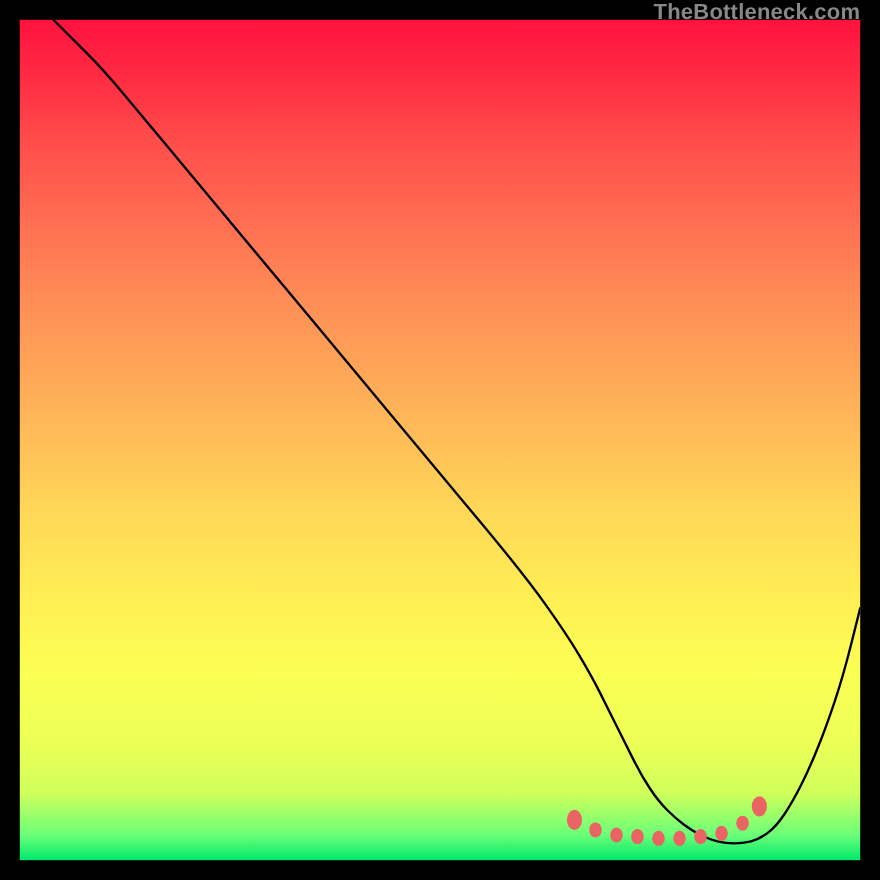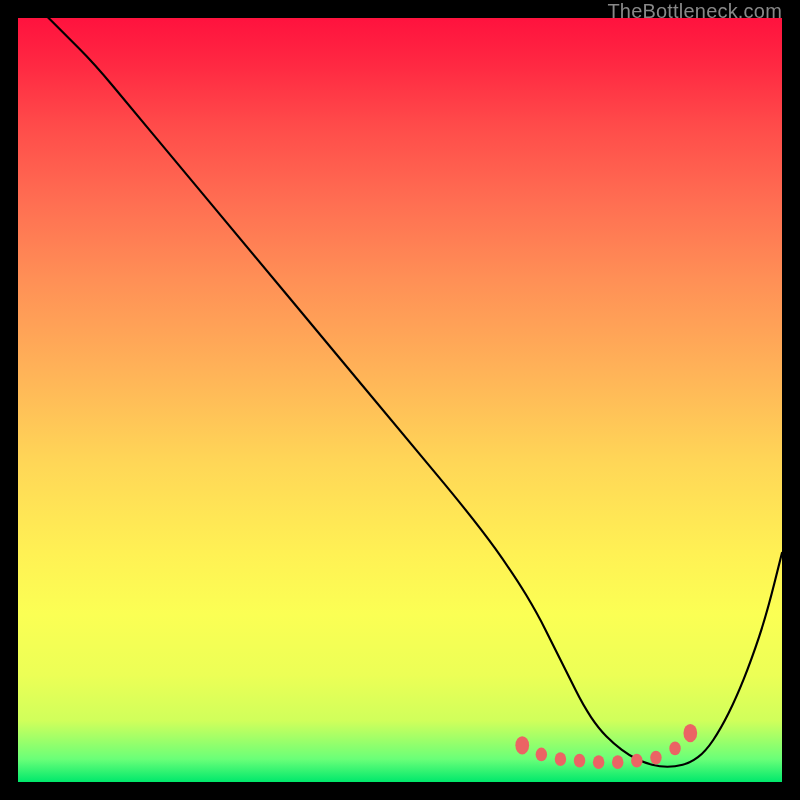--- a/index.html
+++ b/index.html
@@ -39,21 +39,21 @@
       #00e86c 100%
     );
     display: block;
   }
   .watermark {
     position: absolute;
     top: 0px;
     right: 18px;
     color: #888;
     font-size: 20px;
-    font-weight: 400;
+    font-weight: 700;
     letter-spacing: 0.2px;
     z-index: 5;
   }
 </style>
 </head>
 <body>
 
 <div class="frame">
   <div class="watermark">TheBottleneck.com</div>
   <svg class="plot" viewBox="0 0 100 100" preserveAspectRatio="none">

